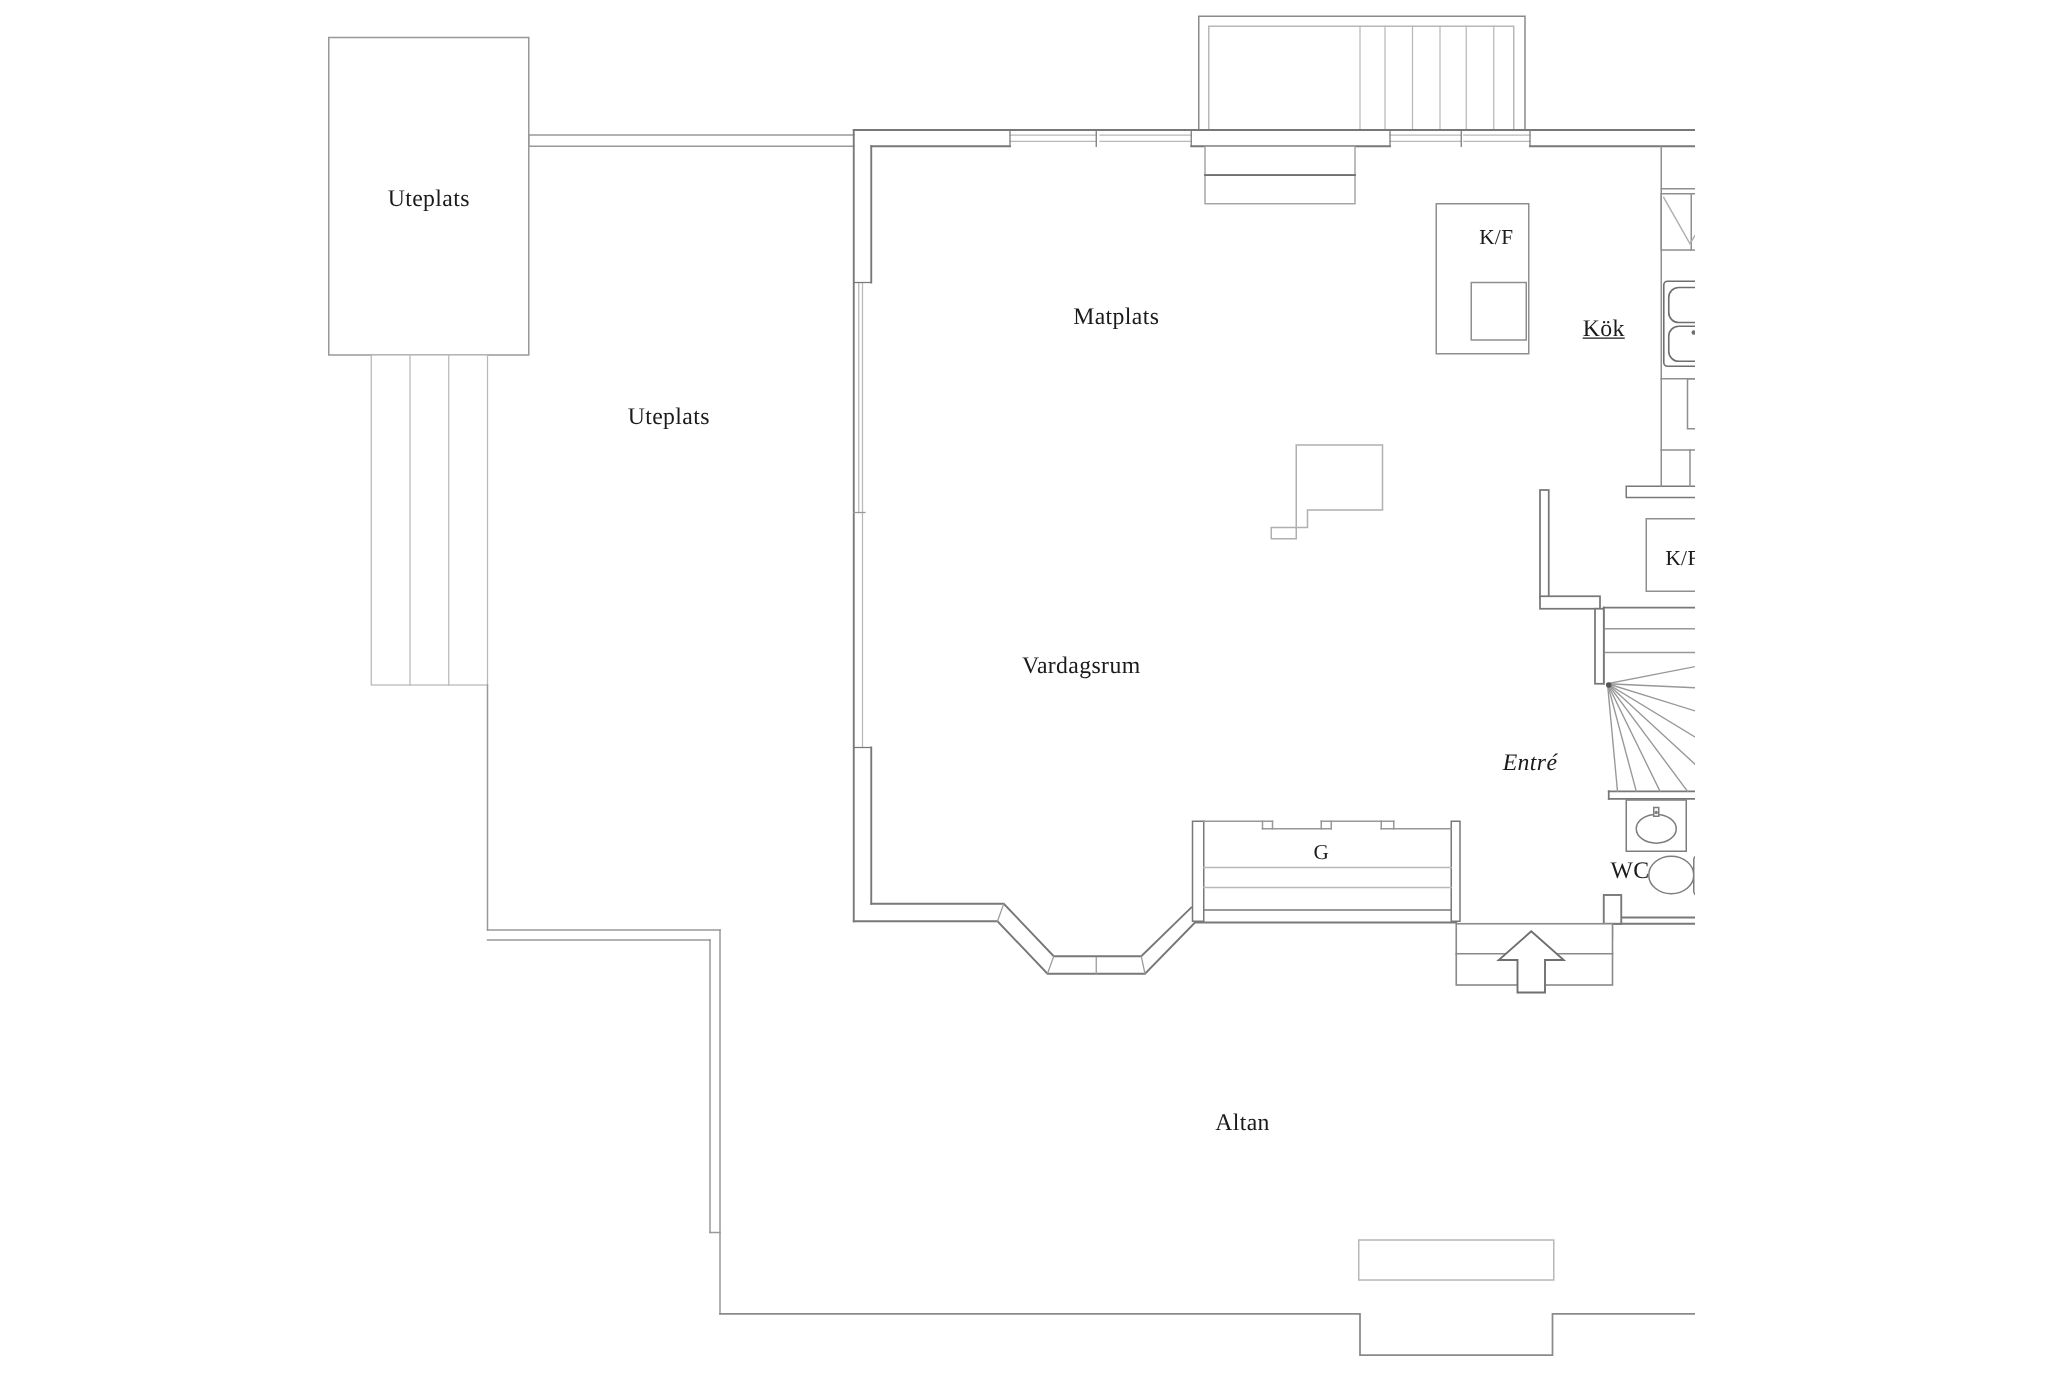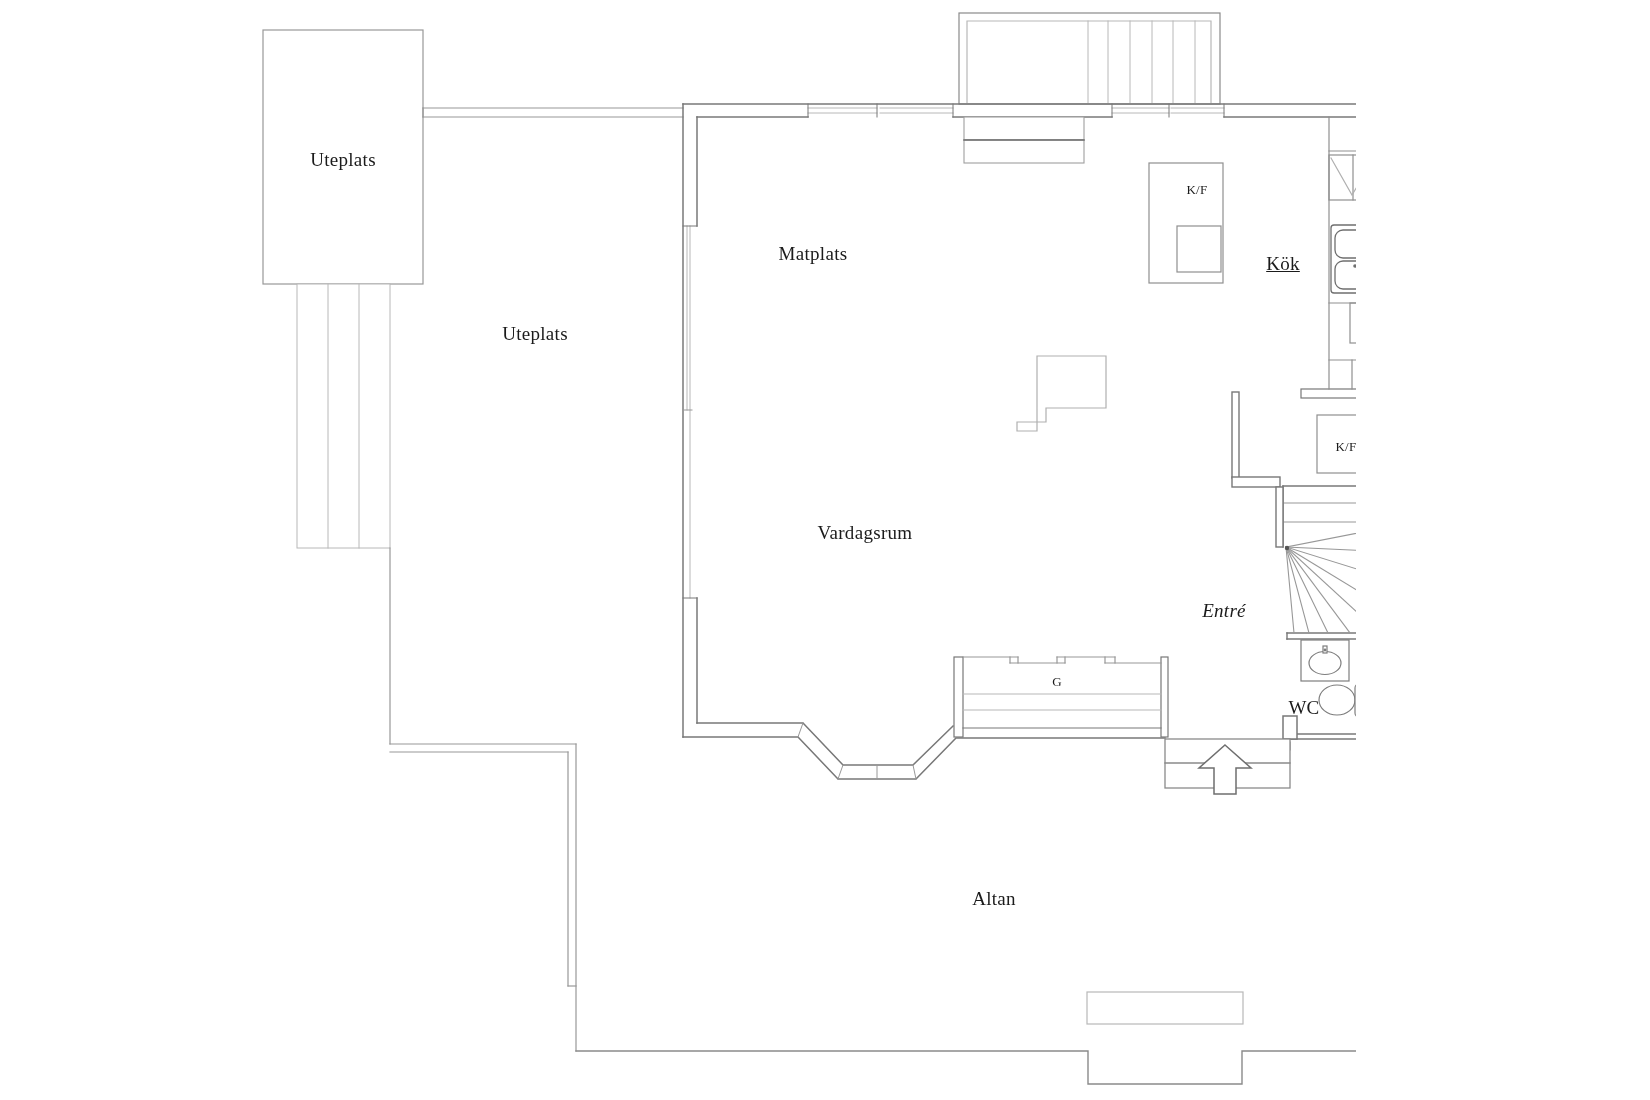--- a/index.html
+++ b/index.html
@@ -12,21 +12,21 @@
   }
   #plan-svg{position:absolute;left:0;top:0;}
   .room-label{
     position:absolute;
     transform:translate(-50%,-50%);
     color:#1b1b1b;
     font-size:19px;
     letter-spacing:.3px;
     white-space:nowrap;
   }
-  .room-label.small{font-size:13px;}
+  .room-label.small{font-size:17px;}
 </style>
 </head>
 <body>
 
 <div id="plan-canvas">
 
 <svg id="plan-svg" width="1650" height="1100" viewBox="0 0 1650 1100" fill="none" stroke-linecap="square">
 
   <g stroke="#989898" stroke-width="1.2">
 
@@ -252,23 +252,23 @@
     <rect x="964" y="140" width="120" height="23" fill="#ffffff"></rect>
     <line x1="964" y1="140" x2="1084" y2="140" stroke="#6f6f6f" stroke-width="1.4"></line>
   </g>
 
   <path fill="#ffffff" stroke="#b0b0b0" stroke-width="1.2" d="M1037,356 H1106 V408 H1046 V422 H1017 V431 H1037 Z"></path>
 
 </svg>
 
   <div class="room-label" style="left:343px;  top:160px;">Uteplats</div>
   <div class="room-label" style="left:535px;  top:334px;">Uteplats</div>
-  <div class="room-label" style="left:813px;  top:254px;">Matplats</div>
+  <div class="room-label" style="left:893px;  top:254px;">Matplats</div>
   <div class="room-label" style="left:865px;  top:533px;">Vardagsrum</div>
   <div class="room-label" style="left:1283px; top:264px;text-decoration:underline;">Kök</div>
   <div class="room-label small" style="left:1197px; top:190px;">K/F</div>
   <div class="room-label small" style="left:1346px; top:447px;">K/F</div>
   <div class="room-label" style="left:1224px; top:611px;font-style:italic;">Entré</div>
-  <div class="room-label" style="left:1304px; top:697px;margin-top:11px;">WC</div>
+  <div class="room-label" style="left:1304px; top:697px;">WC</div>
   <div class="room-label small" style="left:1057px; top:682px;">G</div>
   <div class="room-label" style="left:994px;  top:899px;">Altan</div>
 
 </div>
 
 </body></html>

